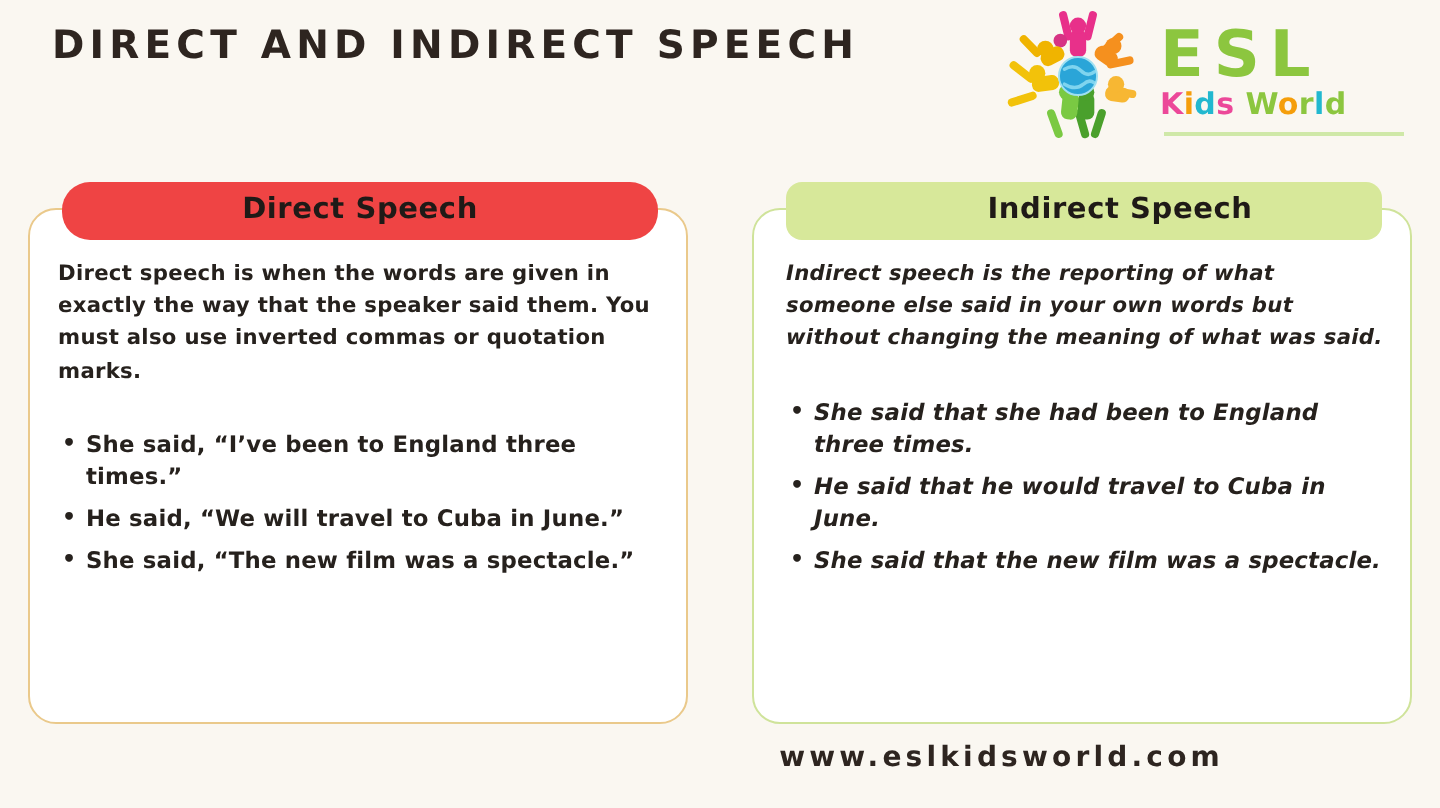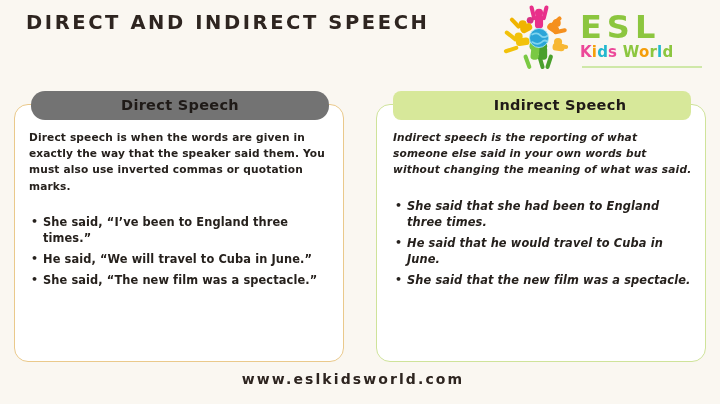--- a/index.html
+++ b/index.html
@@ -129,21 +129,21 @@
     border-radius: 8px;
     text-align: center;
     font-size: 14.5px;
     font-weight: bold;
     line-height: 29px;
     color: #1f1a17;
     letter-spacing: 0.3px;
     box-sizing: border-box;
     font-family: "DejaVu Sans", sans-serif;
   }
-  .pill-orange { background: #737373; border-radius: 14px; }
+  .pill-orange { background: #ef4444; border-radius: 14px; }
   .pill-green  { background: #d7e89a; padding-left: 36px; }
 
   .card-body {
     position: absolute;
     top: 24px;
     left: 14px;
     width: 302px;
   }
   .card-desc {
     font-size: 10.6px;
@@ -185,27 +185,26 @@
     bottom: 0;
     left: 0;
     width: 720px;
     height: 42px;
   }
   .footer-url {
     position: absolute;
     top: 9px;
     left: 0;
     width: 612px;
-    text-align: center;
+    text-align: right;
     font-size: 14px;
     font-weight: bold;
     letter-spacing: 2.1px;
     color: #2e2520;
     font-family: "DejaVu Sans", sans-serif;
-    padding-left: 47px;
   }
 </style>
 </head>
 <body>
 
 <div class="header">
   <div class="page-title">DIRECT AND INDIRECT SPEECH</div>
 
   <div class="logo">
     <svg class="logo-mark" viewBox="0 0 100 100" xmlns="http://www.w3.org/2000/svg">

